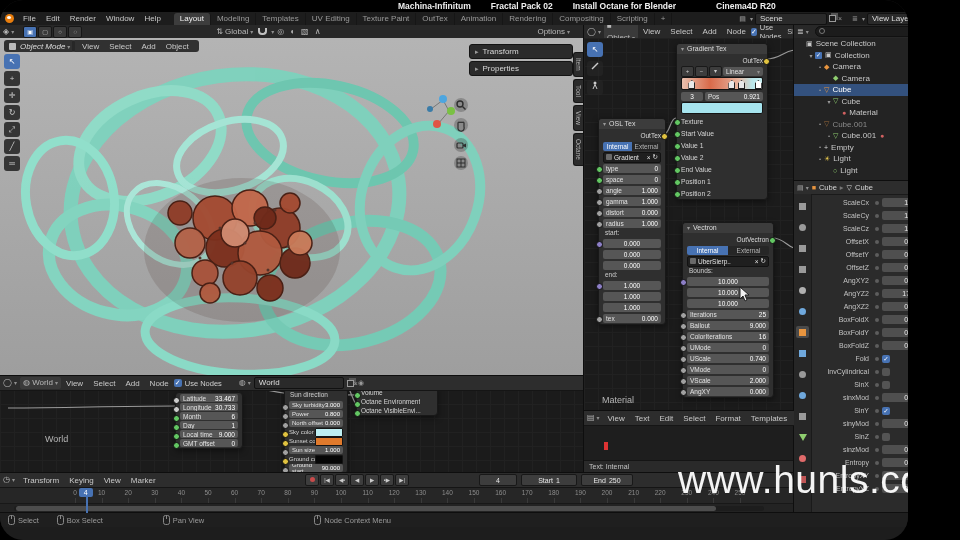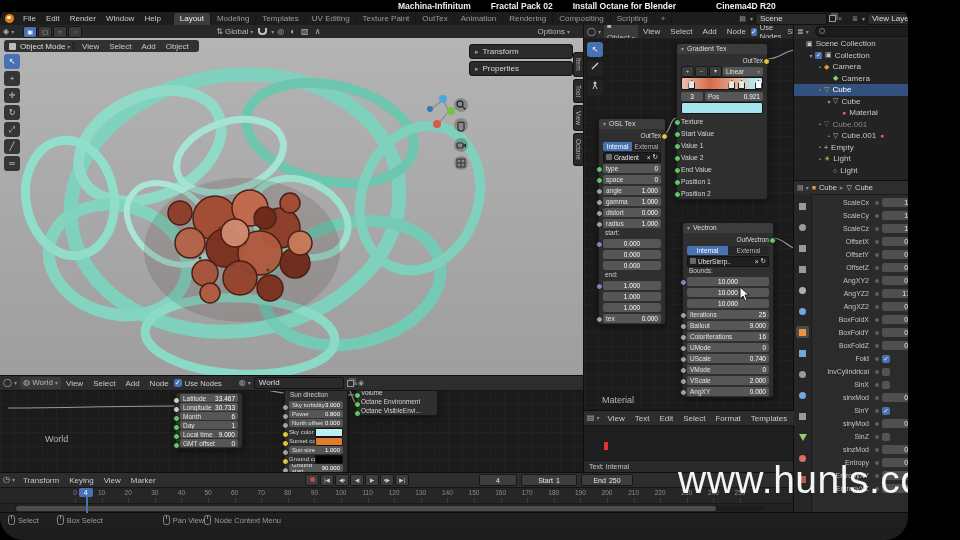--- a/index.html
+++ b/index.html
@@ -263,21 +263,21 @@
       <g>
         <line x1="443" y1="62" x2="449" y2="73" stroke="#777" stroke-width="1"></line>
         <line x1="449" y1="73" x2="438" y2="86" stroke="#777" stroke-width="1"></line>
         <line x1="443" y1="62" x2="431" y2="71" stroke="#777" stroke-width="1"></line>
         <circle cx="443" cy="61" r="4" fill="#4da6e0"></circle>
           <circle cx="451" cy="73" r="4" fill="#7ac143"></circle>
         <circle cx="437" cy="86" r="4" fill="#e05545"></circle>
           <circle cx="430" cy="71" r="3" fill="#3a7ca8"></circle>
       </g>
     </svg>
-    <div class="vp-btn" style="left:4px;top:2px;">
+    <div class="vp-btn" style="left:4px;top:2px;font-style:italic;">
       <span style="width:7px;height:7px;background:#bbb;border-radius:1px;margin-right:4px;"></span>
       <span>Object Mode</span>
         <span class="dd">▾</span>
     </div>
     <div class="vp-btn" id="vp-menus" style="left:72px;top:2px;">
         <span class="menu-item">View</span>
         <span class="menu-item">Select</span>
         <span class="menu-item">Add</span>
         <span class="menu-item">Object</span>
       </div>
@@ -1158,21 +1158,21 @@
         <span>Select</span>
       </span>
       <span class="sb-item" style="margin-left: 18px;">
         <span class="mouse"></span>
         <span>Box Select</span>
       </span>
       <span class="sb-item" style="margin-left: 60px;">
         <span class="mouse"></span>
         <span>Pan View</span>
       </span>
-      <span class="sb-item" style="">
+      <span class="sb-item" style="margin-left: 110px;">
         <span class="mouse"></span>
         <span>Node Context Menu</span>
       </span>
     </div>
 
 
   <div id="watermark" class="abs">www.hunls.com</div>
 </div>
 
 </body></html>

